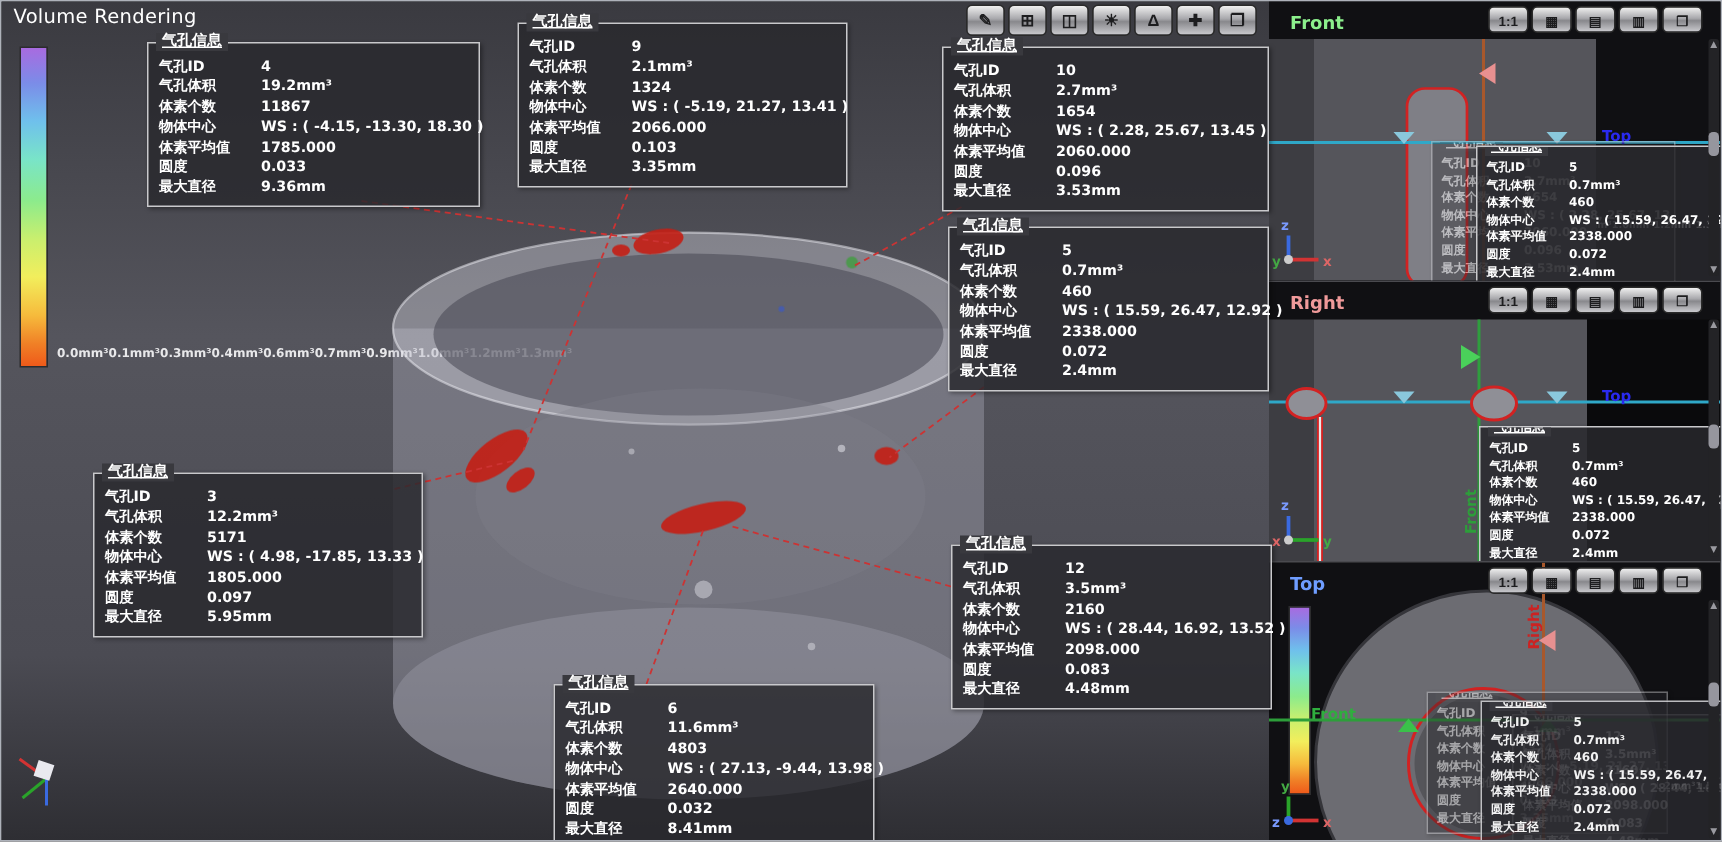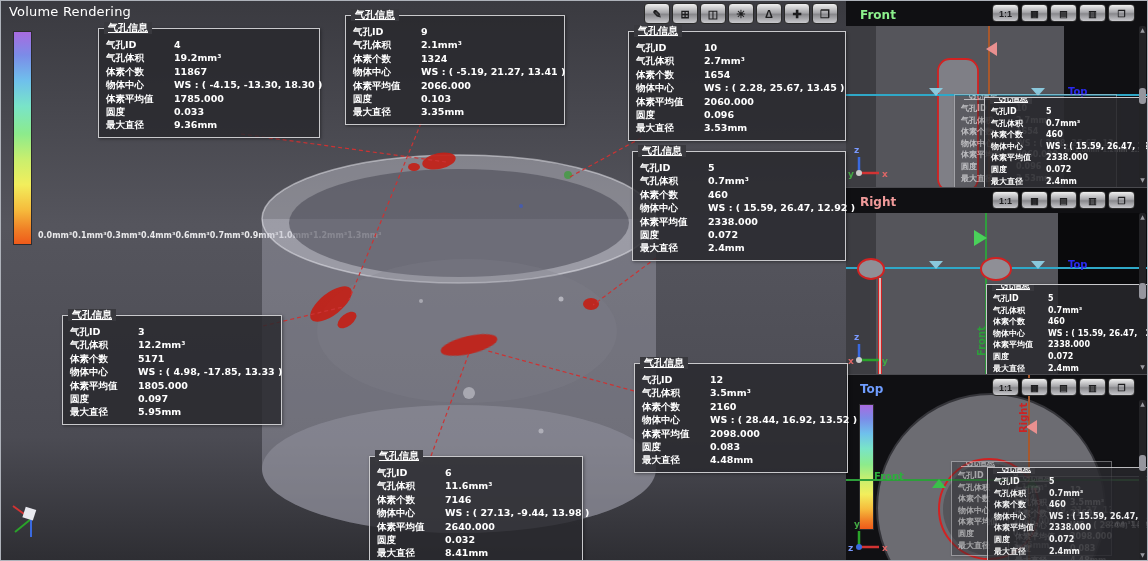--- a/index.html
+++ b/index.html
@@ -318,21 +318,21 @@
         <div class="prow">
           <span class="plab">气孔ID</span>
           <span class="pval">6</span>
         </div>
         <div class="prow">
           <span class="plab">气孔体积</span>
           <span class="pval">11.6mm³</span>
         </div>
         <div class="prow">
           <span class="plab">体素个数</span>
-          <span class="pval">7146</span>
+          <span class="pval">4803</span>
         </div>
         <div class="prow">
           <span class="plab">物体中心</span>
           <span class="pval">WS : ( 27.13, -9.44, 13.98 )</span>
         </div>
         <div class="prow">
           <span class="plab">体素平均值</span>
           <span class="pval">2640.000</span>
         </div>
         <div class="prow">

